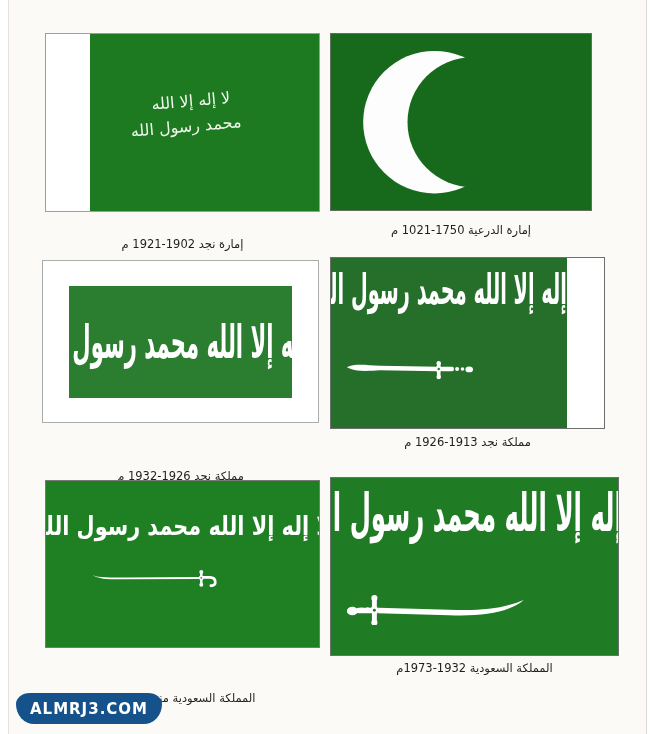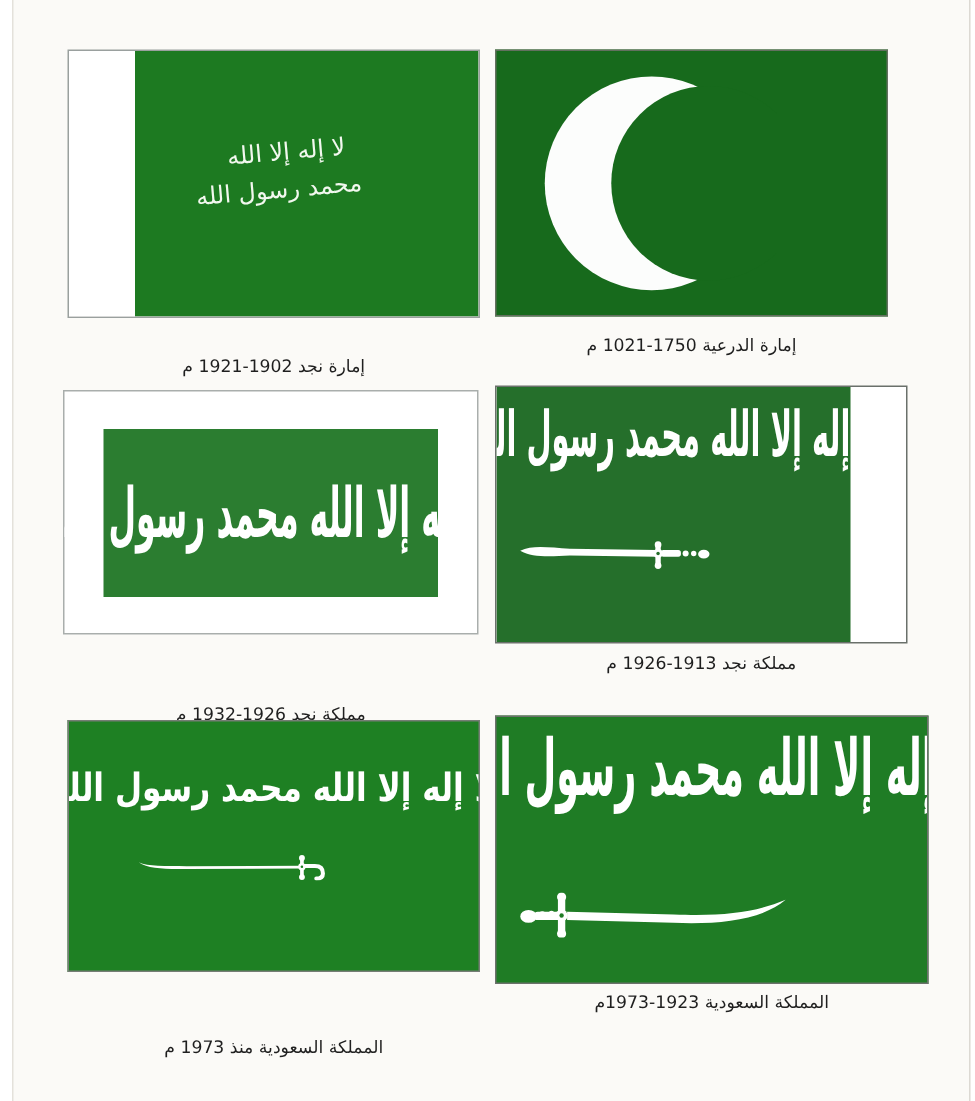--- a/index.html
+++ b/index.html
@@ -158,15 +158,16 @@
         <rect x="18" y="21" width="28" height="9" rx="4" fill="#ffffff"></rect>
         <rect x="44" y="4" width="8" height="42" rx="3" fill="#ffffff"></rect>
         <circle cx="48" cy="5" r="5" fill="#ffffff"></circle>
         <circle cx="48" cy="45" r="5" fill="#ffffff"></circle>
         <circle cx="48" cy="25" r="6.5" fill="#ffffff"></circle>
         <circle cx="48" cy="25" r="2.4" fill="var(--green-f6,#1f7c25)"></circle>
         <path d="M54 21 L 170 24 C 225 26 258 22 292 8 C 266 30 220 35 170 33 L 54 30 Z" fill="#ffffff"></path>
       </svg>
     </div>
   </div>
-  <div class="caption" id="c6" dir="rtl">المملكة السعودية 1923-1973م</div>
+  <div class="caption" id="c6" dir="rtl">المملكة السعودية 1932-1973م</div>
 
+  <div class="watermark">ALMRJ3.COM</div>
 </div>
 
 </body></html>

